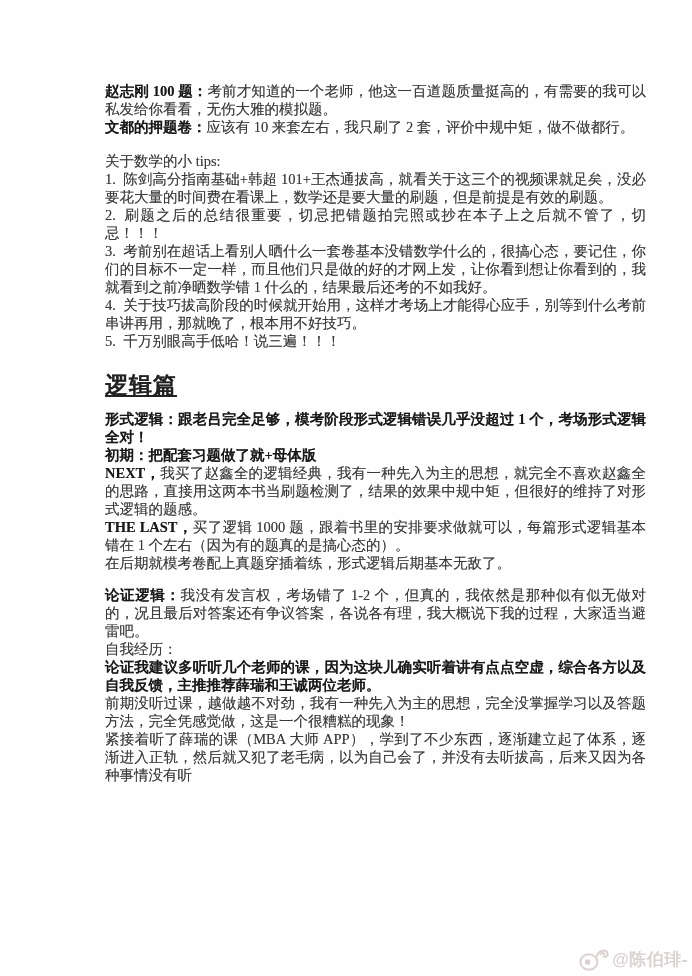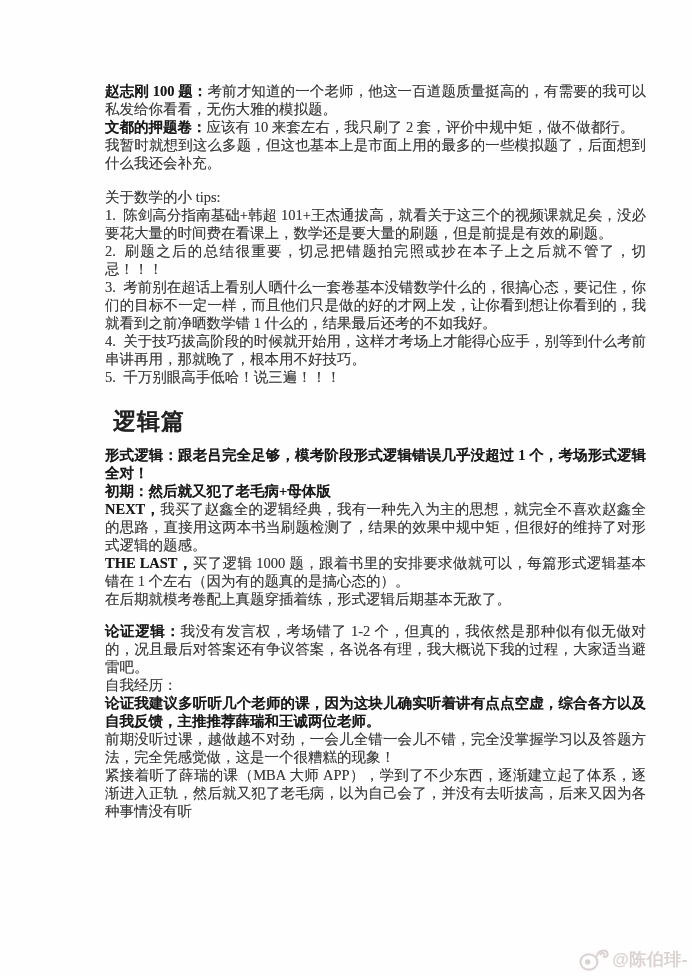--- a/index.html
+++ b/index.html
@@ -24,23 +24,24 @@
     text-align:justify;
     text-shadow:0 0 0.4px rgba(70,70,70,0.55);
   }
   .para{margin:0;padding:0;}
   .bold{font-weight:bold;color:#181818;}
   .heading{
     font-size:23px;
     font-weight:bold;
     color:#222222;
     line-height:30px;
-    margin:8px 0 9px 8px;
+    margin:8px 0 9px 0;
     letter-spacing:1px;
     text-align:left;
+    text-decoration:underline;
   }
   .spacer{width:100%;}
   .watermark{
     position:absolute;
     right:4px;bottom:3px;
     display:flex;
     align-items:center;
     color:#d9d2d0;
     font-size:17px;
     font-weight:bold;
@@ -51,40 +52,39 @@
   }
   .wm-icon{width:34px;height:28px;margin-right:1px;flex:0 0 auto;}
 </style>
 </head>
 <body>
 
 <div class="page">
   <div class="doc" id="doc-root">
       <p class="para"><span class="bold">赵志刚 100 题：</span><span>考前才知道的一个老师，他这一百道题质量挺高的，有需要的我可以私发给你看看，无伤大雅的模拟题。</span></p>
       <p class="para"><span class="bold">文都的押题卷：</span><span>应该有 10 来套左右，我只刷了 2 套，评价中规中矩，做不做都行。</span></p>
-      <p class="para"><span>我暂时就想到这么多题，但这也基本上是市面上用的最多的一些模拟题了，后面想到什么我还会补充。</span></p>
       <div class="spacer" style="height: 16px;"></div>
       <p class="para"><span>关于数学的小 tips:</span></p>
       <p class="para"><span>1. 陈剑高分指南基础+韩超 101+王杰通拔高，就看关于这三个的视频课就足矣，没必要花大量的时间费在看课上，数学还是要大量的刷题，但是前提是有效的刷题。</span></p>
       <p class="para"><span>2. 刷题之后的总结很重要，切忌把错题拍完照或抄在本子上之后就不管了，切忌！！！</span></p>
       <p class="para"><span>3. 考前别在超话上看别人晒什么一套卷基本没错数学什么的，很搞心态，要记住，你们的目标不一定一样，而且他们只是做的好的才网上发，让你看到想让你看到的，我就看到之前净晒数学错 1 什么的，结果最后还考的不如我好。</span></p>
       <p class="para"><span>4. 关于技巧拔高阶段的时候就开始用，这样才考场上才能得心应手，别等到什么考前串讲再用，那就晚了，根本用不好技巧。</span></p>
       <p class="para"><span>5. 千万别眼高手低哈！说三遍！！！</span></p>
       <div class="spacer" style="height: 13px;"></div>
       <div class="heading">逻辑篇</div>
       <p class="para"><span class="bold">形式逻辑：跟老吕完全足够，模考阶段形式逻辑错误几乎没超过 1 个，考场形式逻辑全对！</span></p>
-      <p class="para"><span class="bold">初期：然后就又犯了老毛病+母体版</span></p>
+      <p class="para"><span class="bold">初期：把配套习题做了就+母体版</span></p>
       <p class="para"><span class="bold">NEXT，</span><span>我买了赵鑫全的逻辑经典，我有一种先入为主的思想，就完全不喜欢赵鑫全的思路，直接用这两本书当刷题检测了，结果的效果中规中矩，但很好的维持了对形式逻辑的题感。</span></p>
       <p class="para"><span class="bold">THE LAST，</span><span>买了逻辑 1000 题，跟着书里的安排要求做就可以，每篇形式逻辑基本错在 1 个左右（因为有的题真的是搞心态的）。</span></p>
       <p class="para"><span>在后期就模考卷配上真题穿插着练，形式逻辑后期基本无敌了。</span></p>
       <div class="spacer" style="height: 14px;"></div>
       <p class="para"><span class="bold">论证逻辑：</span><span>我没有发言权，考场错了 1-2 个，但真的，我依然是那种似有似无做对的，况且最后对答案还有争议答案，各说各有理，我大概说下我的过程，大家适当避雷吧。</span></p>
       <p class="para"><span>自我经历：</span></p>
       <p class="para"><span class="bold">论证我建议多听听几个老师的课，因为这块儿确实听着讲有点点空虚，综合各方以及自我反馈，主推推荐薛瑞和王诚两位老师。</span></p>
-      <p class="para"><span>前期没听过课，越做越不对劲，一会儿全错一会儿不错，完全没掌握学习以及答题方法，完全凭感觉做，这是一个很糟糕的现象！</span></p>
+      <p class="para"><span>前期没听过课，越做越不对劲，我有一种先入为主的思想，完全没掌握学习以及答题方法，完全凭感觉做，这是一个很糟糕的现象！</span></p>
       <p class="para"><span>紧接着听了薛瑞的课（MBA 大师 APP），学到了不少东西，逐渐建立起了体系，逐渐进入正轨，然后就又犯了老毛病，以为自己会了，并没有去听拔高，后来又因为各种事情没有听</span></p>
     </div>
 
   <div class="watermark">
     <svg class="wm-icon" viewBox="0 0 40 32" aria-hidden="true">
       <g fill="none" stroke="#d9d2d0" stroke-width="2.4" stroke-linecap="round">
         <ellipse cx="14" cy="19.5" rx="10" ry="9"></ellipse>
         <circle cx="12.5" cy="19.5" r="3.2" fill="#d9d2d0" stroke="none"></circle>
         <path d="M23.5 12.5 C25 5.5 34.5 4 36 9.5 C36.8 12.8 33 14.5 31.2 12.8"></path>
         <path d="M27.5 10.5 C28.5 8.5 31.5 8.2 32.2 10.2"></path>

